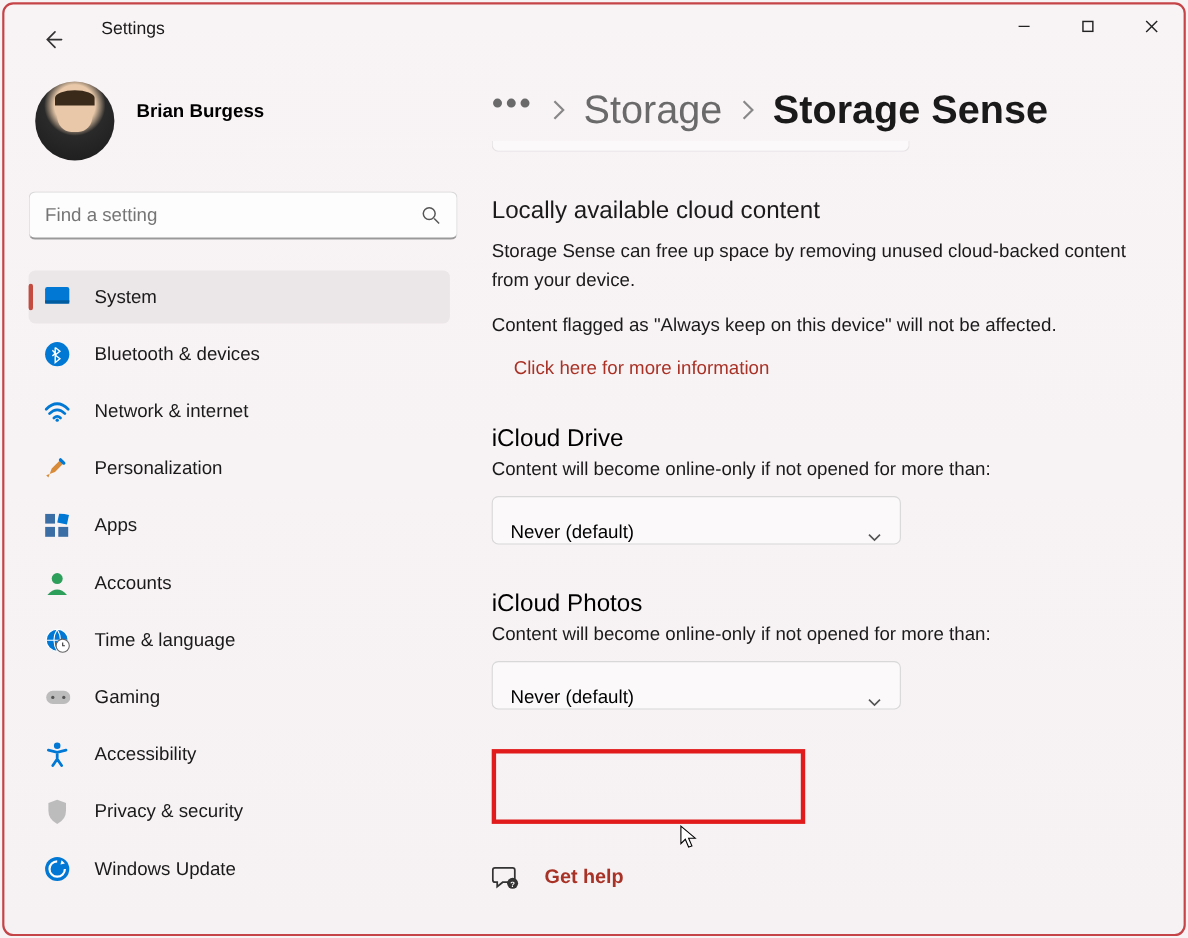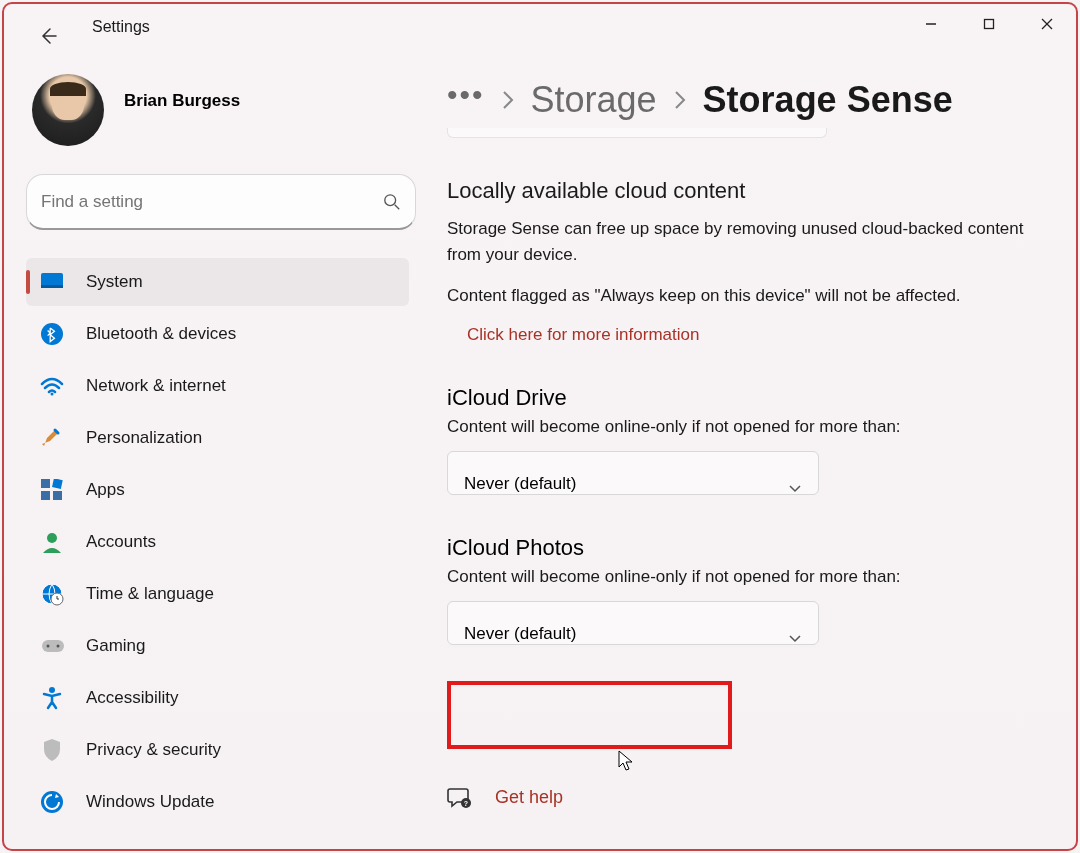--- a/index.html
+++ b/index.html
@@ -10,21 +10,21 @@
 .win-btn { width: 58px; height: 40px; display: flex; align-items: center; justify-content: center; cursor: pointer; }
 .back-btn { width: 40px; height: 40px; display: flex; align-items: center; justify-content: center; cursor: pointer; margin-left: 12px; }
 .app-title { font-size: 16px; margin-left: 24px; margin-top: 2px; color: #1a1a1a; }
 .content { display: flex; height: calc(100% - 50px); }
 .sidebar { width: 415px; padding: 20px 10px 0 22px; }
 .profile { display: flex; align-items: center; margin-bottom: 28px; margin-left: 6px; text-align: center; }
 .avatar { width: 72px; height: 72px; border-radius: 50%; background: radial-gradient(circle at 50% 30%, #e8c8a8 0%, #e8c8a8 30%, #2a2a2a 45%, #1a1a1a 100%); position: relative; }
 .avatar::before { content:""; position:absolute; width:32px; height:36px; background:#e8c8a8; border-radius:50% 50% 40% 40%; top:10px; left:20px; }
 .avatar::after { content:""; position:absolute; width:36px; height:14px; background:#3a2a1a; border-radius:50% 50% 0 0; top:8px; left:18px; }
 .profile-name { font-weight: 600; font-size: 17px; margin-left: 20px; margin-top:-18px;}
-.search-box { width: 390px; height: 56px; background: #fdfdfd; border: 1px solid #d8d8d8; border-radius: 17px; display: flex; align-items: center; padding: 0 14px; margin-bottom: 28px; border-bottom: 2px solid #999;}
+.search-box { width: 390px; height: 44px; background: #fdfdfd; border: 1px solid #d8d8d8; border-radius: 6px; display: flex; align-items: center; padding: 0 14px; margin-bottom: 28px; border-bottom: 2px solid #999;}
 .search-box input { flex: 1; border: none; outline: none; font-size: 17px; background: transparent; color:#555;}
 .search-icon { width: 18px; height: 18px; }
 .nav { }
 .nav-item { display: flex; align-items: center; height: 48px; padding: 0 14px; margin: 4px 0; border-radius: 6px; cursor: pointer; font-size: 17px; color:#1a1a1a; position: relative; }
 .nav-item.active { background: #ebe6e8; }
 .nav-item.active::before { content:""; position:absolute; left:0; top:12px; bottom:12px; width:4px; background:#c44b3f; border-radius:2px;}
 .nav-icon { width: 24px; height: 24px; margin-right: 22px; display: flex; align-items:center; justify-content:center; }
 .main { flex: 1; padding: 0 24px 0 28px; overflow-y: auto; }
 .breadcrumb { display: flex; align-items: center; height: 56px; margin-top: 18px; gap: 16px; }
 .bc-ellipsis { font-size: 30px; color: #6a6a6a; letter-spacing: 2px; line-height: 10px; margin-top:-10px;}
@@ -36,21 +36,21 @@
 .section-desc { font-size: 17px; color: #1a1a1a; line-height: 1.5; margin-bottom: 16px; max-width: 580px;}
 .link { color: #a93226; font-size: 17px; cursor: pointer; display:inline-block; margin-left: 20px; }
 .subheading { font-size: 22px; margin-top: 40px; margin-bottom: 6px; }
 .subdesc { font-size: 17px; color: #1a1a1a; margin-bottom: 14px; }
 .dropdown { width: 372px; height: 44px; border: 1px solid #d8d8d8; border-radius: 6px; background: #fbf9fa; display: flex; align-items: flex-end; padding: 0 16px; font-size: 17px; cursor: pointer; justify-content: space-between; }
 .highlight-box { border: 4px solid #e11b1b; padding: 26px 28px 34px 28px; margin-top: 36px; width: 285px; position: relative; }
 .run-btn { padding: 8px 16px; border: 1px solid #d2d2d2; border-radius: 5px; background: linear-gradient(#fdfdfd,#f4f1f3); font-size: 17px; cursor: pointer; color:#1a1a1a;}
 .cursor { position: absolute; left: 166px; top: 64px; }
 .help-row { display: flex; align-items: center; margin-top: 36px; gap: 22px; }
 .help-icon { width: 26px; height: 26px; }
-.help-link { color: #a93226; font-size: 18px; cursor: pointer; }
+.help-link { color: #a93226; font-size: 18px; cursor: pointer; font-weight: bold; }
 svg { display: block; }
 </style>
 </head>
 <body>
 
 <div class="window">
   <div class="titlebar">
     <div class="back-btn">
       <svg width="20" height="20" viewBox="0 0 20 20">
           <path d="M12 3l-7 7 7 7M5 10h13" stroke="#333" stroke-width="1.5" fill="none" stroke-linecap="round"></path>

